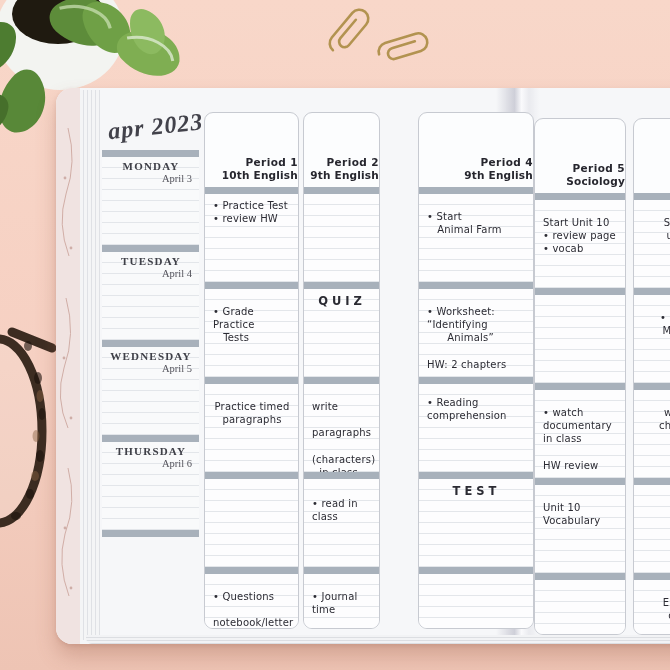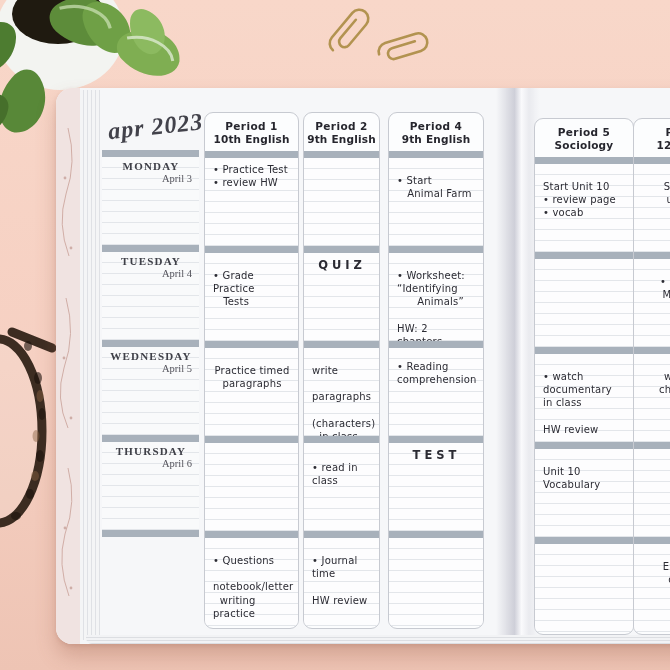--- a/index.html
+++ b/index.html
@@ -49,22 +49,22 @@
     background:#fcfdfe;border:1px solid #c7cad1;border-radius:9px;
     overflow:hidden;display:flex;flex-direction:column;
   }
   .col.rp{top:30px;}
   .datecol{
     position:absolute;left:46px;top:62px;width:97px;height:475px;
     display:flex;flex-direction:column;
   }
   .col-head{
     height:38px;flex:0 0 38px;display:flex;flex-direction:column;
-    align-items:center;justify-content:center;gap:1px;
-    font-weight:600;color:#26262e;
+    align-items:flex-end;justify-content:center;gap:1px;
+    font-weight:600;color:#26262e;margin-top:36px;
   }
   .p-name{font-size:10.5px;letter-spacing:.4px;}
   .p-subj{font-size:10.5px;letter-spacing:.2px;}
   .bar{height:7px;flex:0 0 7px;background:#a8b1bb;}
   .cell{
     height:88px;flex:0 0 88px;box-sizing:border-box;padding:12px 7px 0 8px;
     background:
       repeating-linear-gradient(180deg,rgba(0,0,0,0) 0 10px,#e3e6ea 10px 11px);
     background-color:#fdfdfe;
   }
@@ -244,21 +244,21 @@
         <div class="entry">• read in class</div>
       </div>
     <div class="bar"></div>
     <div class="cell pt16">
         <div class="entry">• Journal time
 
 HW review</div>
       </div>
   </div>
 
-  <div class="col" style="left:332px;width:96px">
+  <div class="col" style="left:362px;width:116px">
     <div class="col-head">
       <div class="p-name">Period 4</div>
       <div class="p-subj">9th English</div>
     </div>
     <div class="bar"></div>
     <div class="cell pt16">
         <div class="entry">• Start
    Animal Farm</div>
       </div>
     <div class="bar"></div>
@@ -277,21 +277,21 @@
     <div class="bar"></div>
     <div class="cell caps-wide pt6">
         <div class="entry">TEST</div>
       </div>
     <div class="bar"></div>
     <div class="cell">
         <div class="entry"></div>
       </div>
   </div>
 
-  <div class="col rp" style="left:478px;width:100px">
+  <div class="col rp" style="left:478px;width:92px">
     <div class="col-head">
       <div class="p-name">Period 5</div>
       <div class="p-subj">Sociology</div>
     </div>
     <div class="bar"></div>
     <div class="cell pt16">
         <div class="entry">Start Unit 10
 • review page
 • vocab</div>
       </div>

